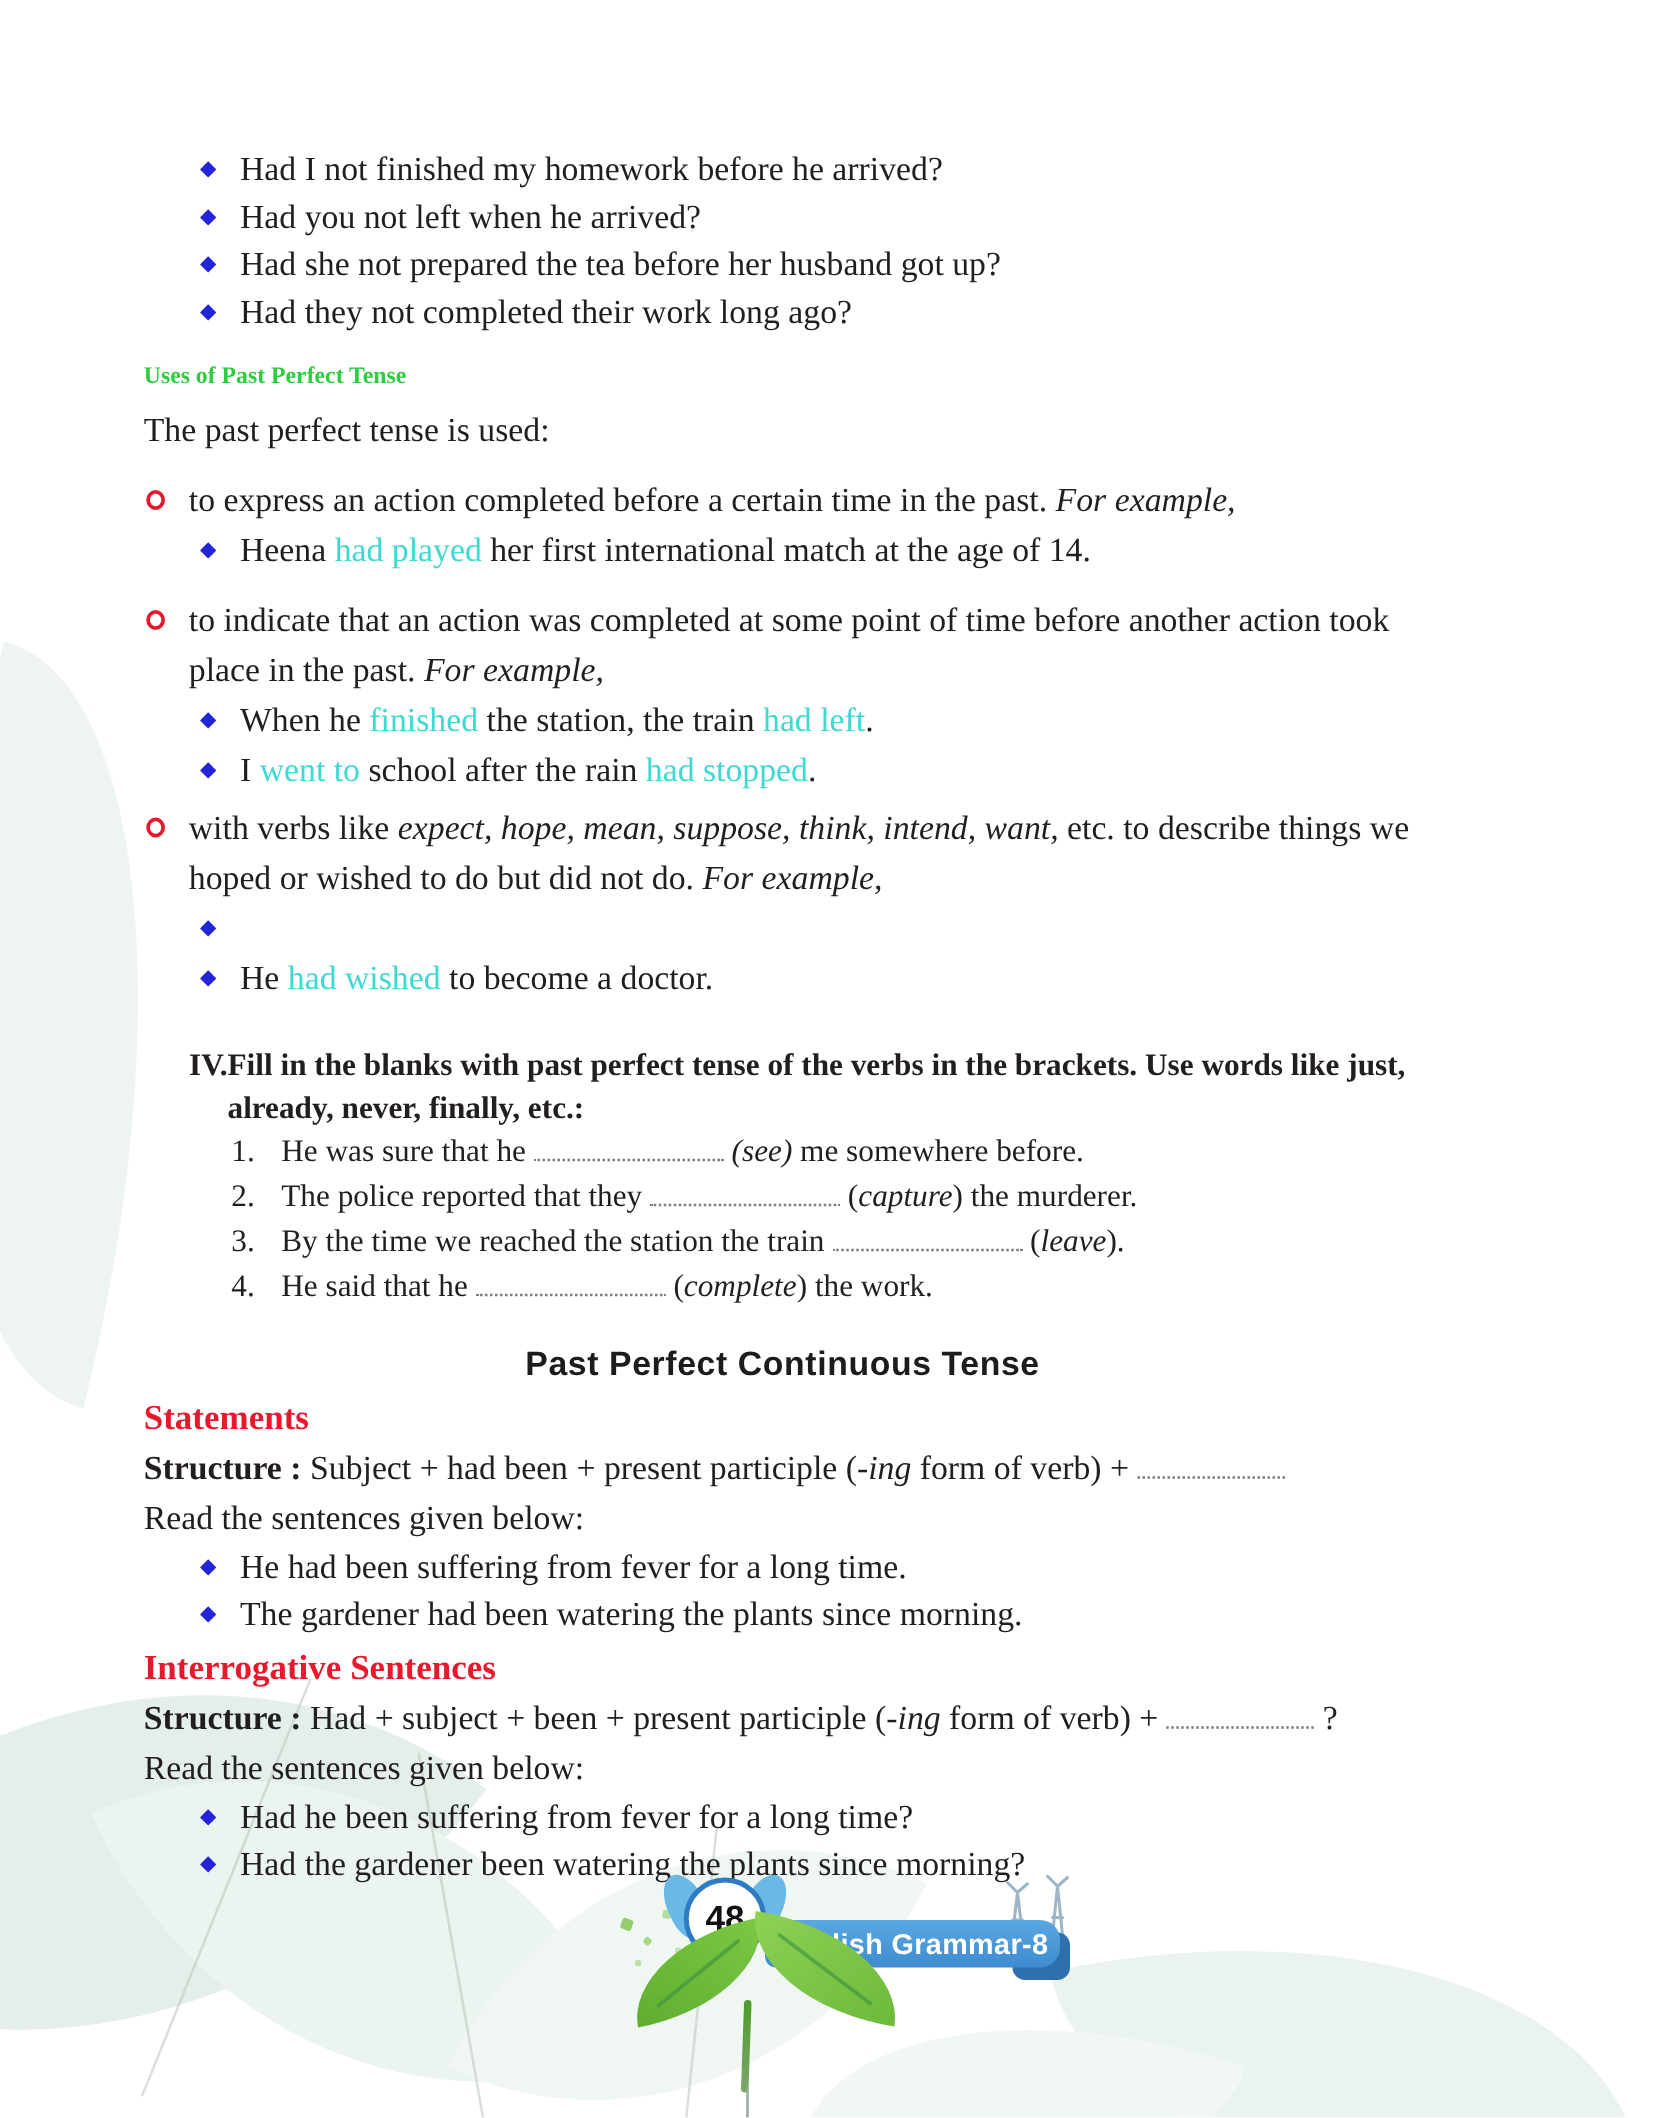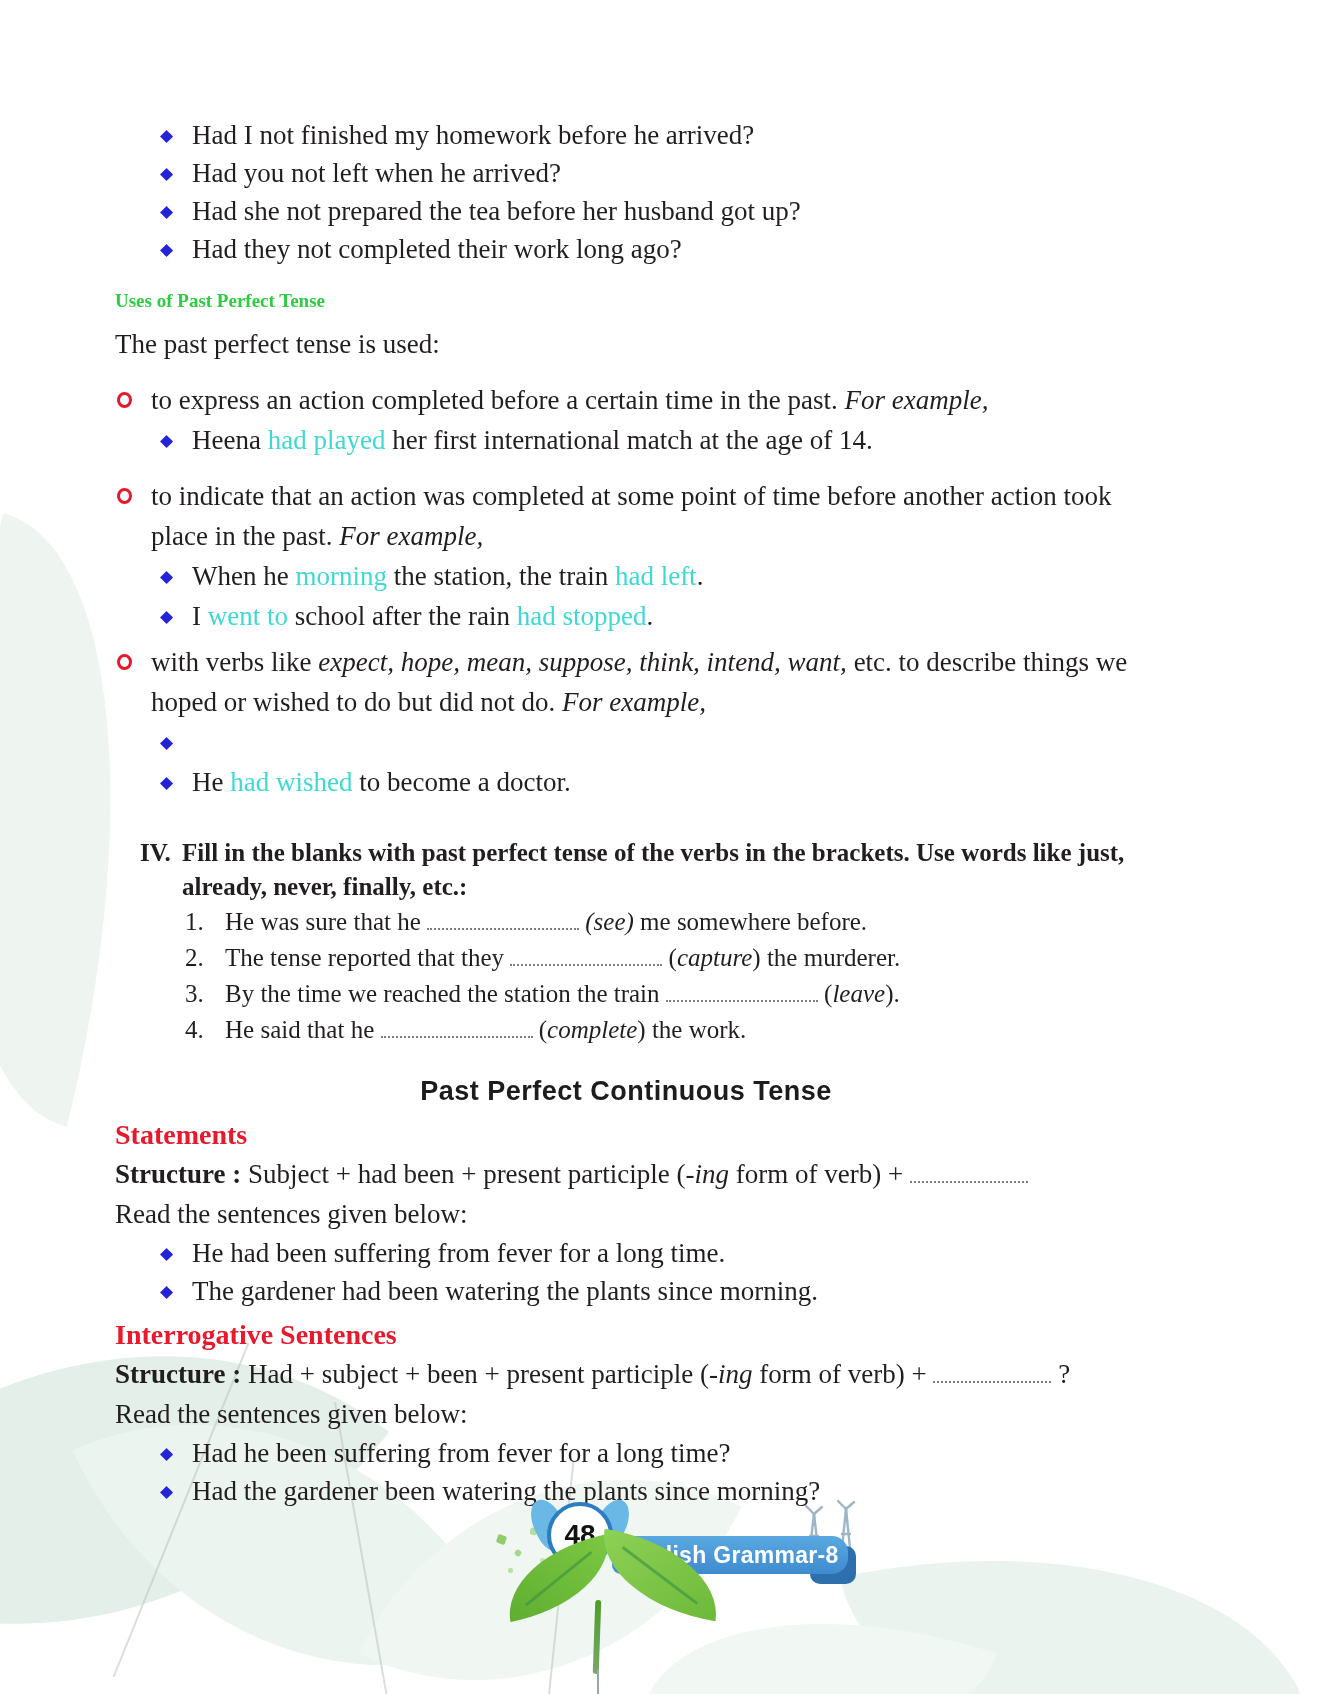--- a/index.html
+++ b/index.html
@@ -45,21 +45,21 @@
   .plain-line{margin-top:4px;line-height:40px;}
   .use{display:flex;margin-top:16px;line-height:40px;}
   .use .obullet{flex:none;width:15px;height:16px;border:3px solid var(--bullet-red);border-radius:50%;margin:12px 19px 0 2px;background:#fff;}
   .use-text{flex:1;}
   .ex-bullet{display:flex;line-height:40px;padding-left:45px;}
   .ex-bullet .diamond{flex:none;width:17px;margin-right:15px;font-size:17px;color:var(--bullet-blue);font-family:"DejaVu Sans", sans-serif;}
 
   
   .exercise{margin-top:34px;margin-left:25px;font-size:25px;}
   .ex-head{display:flex;line-height:34px;font-weight:bold;}
-  .ex-head .ex-num{flex:none;width:42px;}
+  .ex-head .ex-num{flex:none;width:42px;text-align:right;}
   .ex-item{display:flex;line-height:36px;margin-left:45px;}
   .ex-item .ex-item-num{flex:none;width:40px;}
   .ex-item:first-of-type{margin-top:6px;}
 
   
   .center-h{margin-top:24px;line-height:38px;text-align:center;font-family:"Liberation Sans", sans-serif;font-weight:bold;font-size:27px;letter-spacing:.5px;color:#1c1c1e;}
   .red-h{margin-top:6px;line-height:38px;font-size:28px;font-weight:bold;color:var(--heading-red);}
   .struct-line{line-height:40px;}
   .read-line{line-height:40px;}
   .q-bullet{display:flex;line-height:38px;padding-left:45px;}
@@ -151,21 +151,21 @@
       <span class="diamond">◆</span>
       <div><span class="sg-n">Heena </span><span class="sg-c">had played</span><span class="sg-n"> her first international match at the age of 14.</span></div>
     </div>
 
     <div class="use">
       <span class="obullet"></span>
       <div class="use-text"><span class="sg-n">to indicate that an action was completed at some point of time before another action took place in the past. </span><span class="sg-i">For example,</span></div>
     </div>
     <div class="ex-bullet">
       <span class="diamond">◆</span>
-      <div><span class="sg-n">When he </span><span class="sg-c">morning</span><span class="sg-n"> the station, the train </span><span class="sg-c">had left</span><span class="sg-n">.</span></div>
+      <div><span class="sg-n">When he </span><span class="sg-c">finished</span><span class="sg-n"> the station, the train </span><span class="sg-c">had left</span><span class="sg-n">.</span></div>
     </div>
     <div class="ex-bullet">
       <span class="diamond">◆</span>
       <div><span class="sg-n">I </span><span class="sg-c">went to</span><span class="sg-n"> school after the rain </span><span class="sg-c">had stopped</span><span class="sg-n">.</span></div>
     </div>
 
     <div class="use" style="margin-top:6px;">
       <span class="obullet"></span>
       <div class="use-text"><span class="sg-n">with verbs like </span><span class="sg-i">expect, hope, mean, suppose, think, intend, want,</span><span class="sg-n"> etc. to describe things we hoped or wished to do but did not do. </span><span class="sg-i">For example,</span></div>
     </div>
@@ -181,21 +181,21 @@
       <div class="ex-head">
         <span class="ex-num">IV.</span>
         <span>Fill in the blanks with past perfect tense of the verbs in the brackets. Use words like just, already, never, finally, etc.:</span>
       </div>
       <div class="ex-item">
         <span class="ex-item-num">1.</span>
         <div><span class="sg-n">He was sure that he </span><span class="sg-blank"></span><span class="sg-n"> </span><span class="sg-i">(see)</span><span class="sg-n"> me somewhere before.</span></div>
       </div>
       <div class="ex-item">
         <span class="ex-item-num">2.</span>
-        <div><span class="sg-n">The tense reported that they </span><span class="sg-blank"></span><span class="sg-n"> (</span><span class="sg-i">capture</span><span class="sg-n">) the murderer.</span></div>
+        <div><span class="sg-n">The police reported that they </span><span class="sg-blank"></span><span class="sg-n"> (</span><span class="sg-i">capture</span><span class="sg-n">) the murderer.</span></div>
       </div>
       <div class="ex-item">
         <span class="ex-item-num">3.</span>
         <div><span class="sg-n">By the time we reached the station the train </span><span class="sg-blank"></span><span class="sg-n"> (</span><span class="sg-i">leave</span><span class="sg-n">).</span></div>
       </div>
       <div class="ex-item">
         <span class="ex-item-num">4.</span>
         <div><span class="sg-n">He said that he </span><span class="sg-blank"></span><span class="sg-n"> (</span><span class="sg-i">complete</span><span class="sg-n">) the work.</span></div>
       </div>
     </div>

